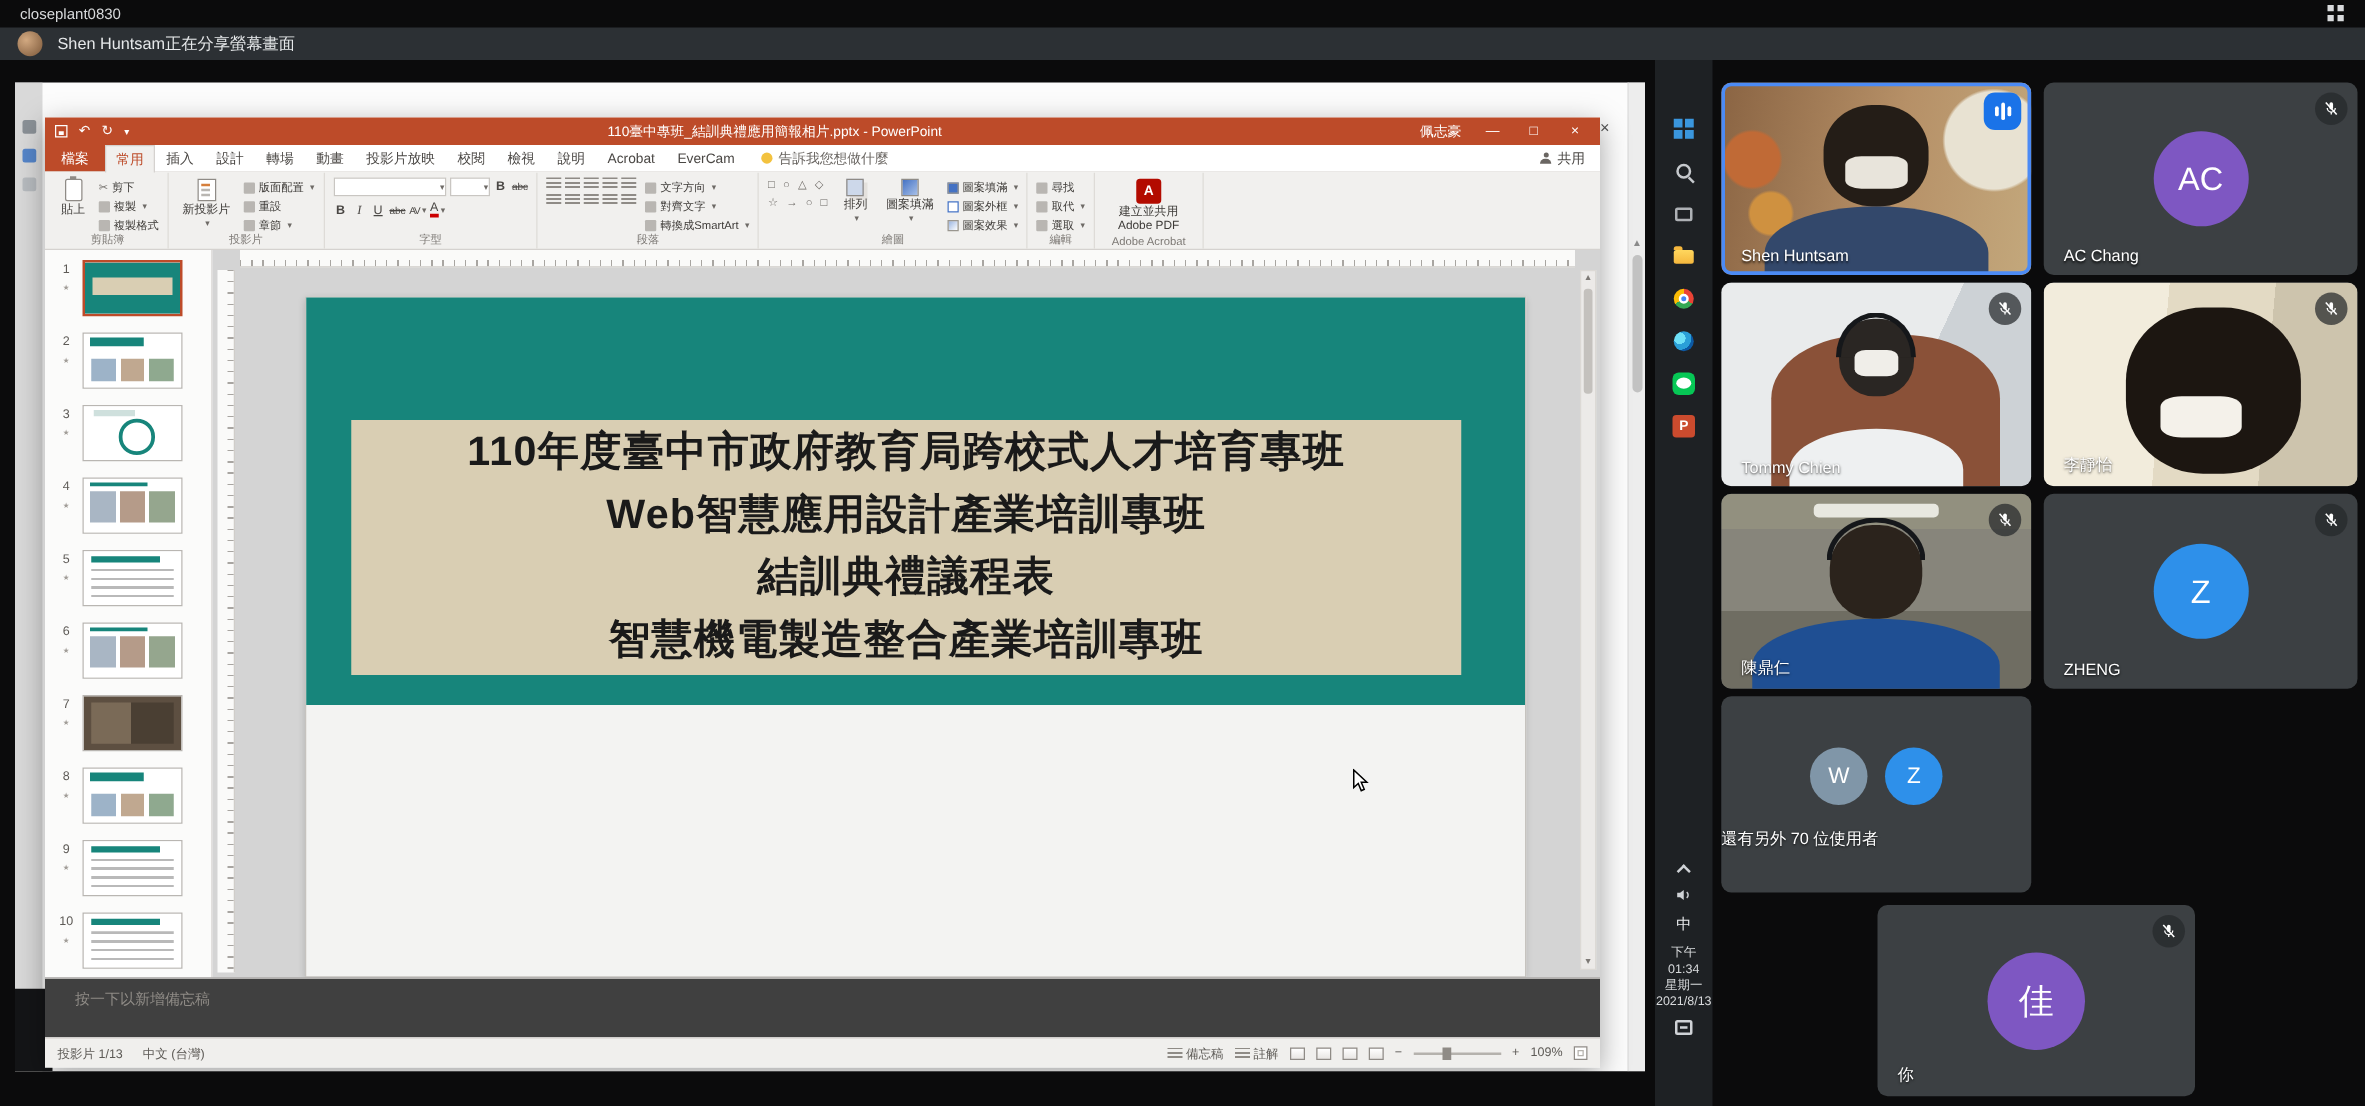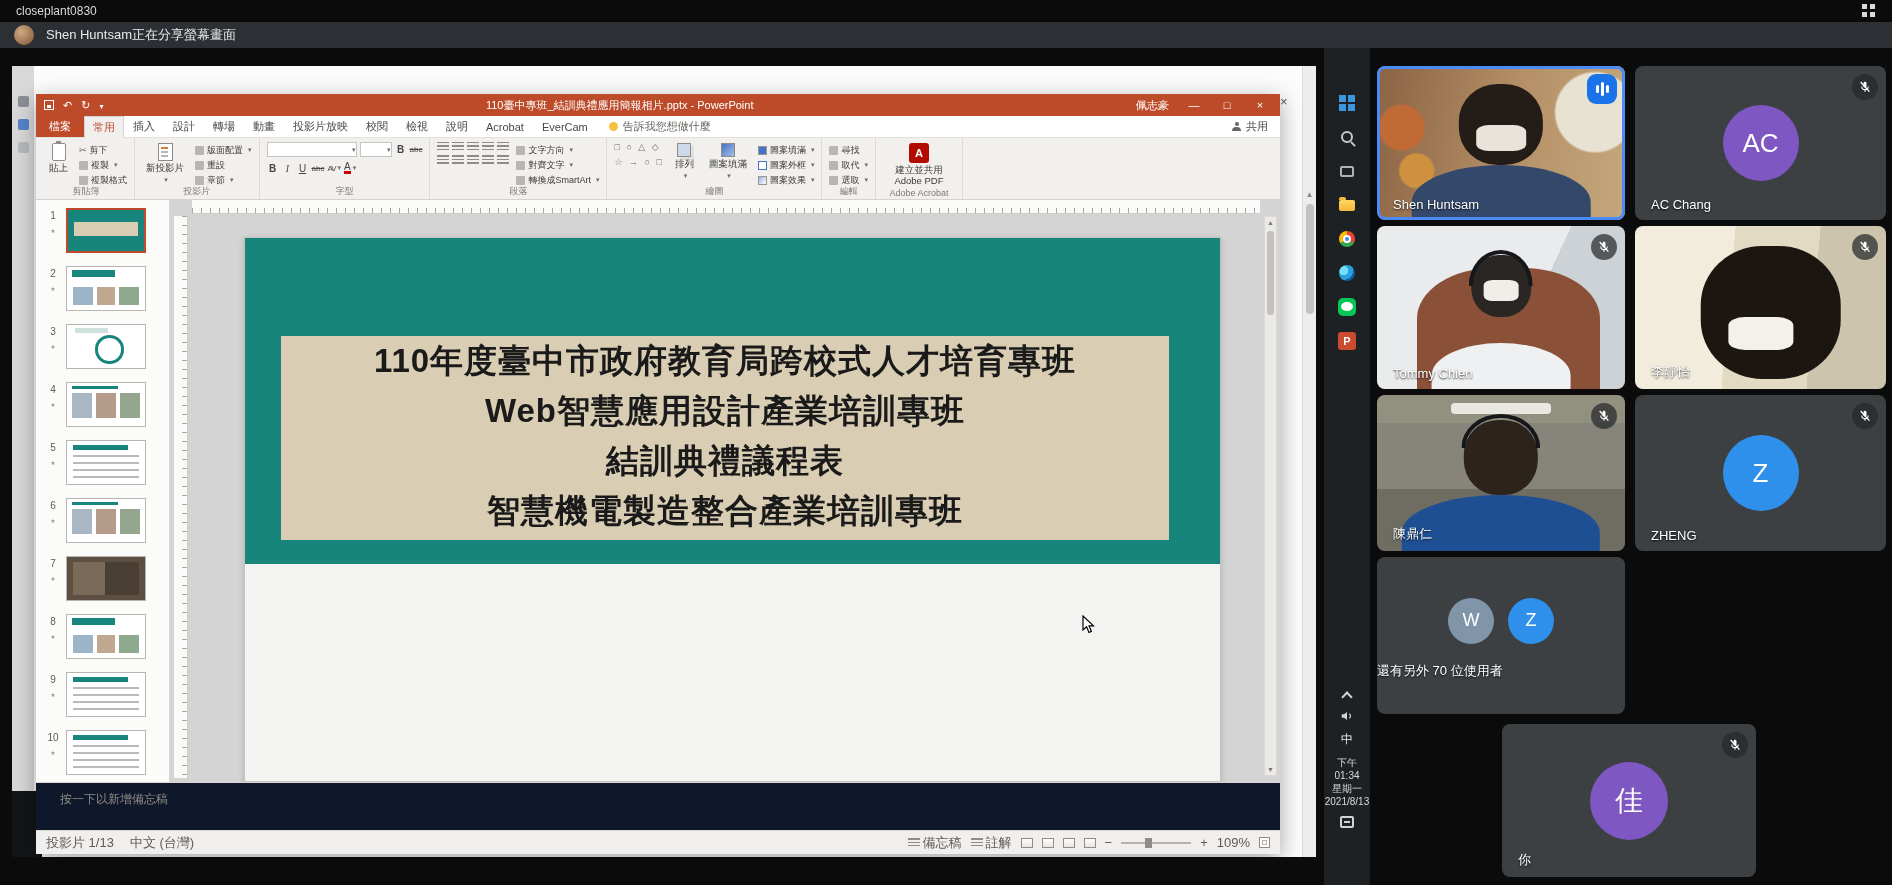--- a/index.html
+++ b/index.html
@@ -116,22 +116,22 @@
 .titlebox{position:absolute;left:36px;top:98px;width:888px;height:204px;background:#d9ceb3;display:flex;flex-direction:column;align-items:center;}
 .titlebox div{font-size:33px;font-weight:bold;color:#1a1a1a;line-height:50px;white-space:nowrap;letter-spacing:1px}
 .slide-scroll{position:absolute;right:3px;top:16px;bottom:6px;width:13px;background:#eceae8;border:1px solid #dcd9d5}
 .ss-up{position:absolute;top:2px;left:0;right:0;text-align:center;font-size:7px;color:#7d7975}
 .ss-up::before{content:"▲"}
 .ss-down{position:absolute;bottom:2px;left:0;right:0;text-align:center;font-size:7px;color:#7d7975}
 .ss-down::before{content:"▼"}
 .ss-thumb{position:absolute;top:14px;left:2px;width:7px;height:84px;background:#c4c1bd;border-radius:3px}
 .cursor{position:absolute;left:912px;top:415px;z-index:5}
 
-.notes-bar{position:absolute;left:0;top:688px;width:100%;height:48px;background:#0f172a;border-top:1px solid #d9d6d3;padding:8px 0 0 24px;color:#8f8b86;font-size:12px}
-.status-bar{position:absolute;left:0;bottom:0;width:100%;height:24px;background:#f0efed;border-top:1px solid #dbd8d4;display:flex;align-items:center;padding:0 10px;font-size:13px;color:#5d5a56;gap:16px}
+.notes-bar{position:absolute;left:0;top:688px;width:100%;height:48px;background:#404040;border-top:1px solid #d9d6d3;padding:8px 0 0 24px;color:#8f8b86;font-size:12px}
+.status-bar{position:absolute;left:0;bottom:0;width:100%;height:24px;background:#f0efed;border-top:1px solid #dbd8d4;display:flex;align-items:center;padding:0 10px;font-size:10px;color:#5d5a56;gap:16px}
 .sb-right{margin-left:auto;display:flex;align-items:center;gap:9px}
 .sb-item{display:flex;align-items:center;gap:3px}
 .vico{width:12px;height:10px;border:1px solid #8f8b86;background:linear-gradient(#fff,#e8e6e3);display:inline-block}
 .ic-minus::before{content:"−"}.ic-plus::before{content:"+"}
 .zoom-line{width:70px;height:2px;background:#b5b2ad;position:relative;display:inline-block}
 .zoom-knob{position:absolute;left:34%;top:-4px;width:7px;height:10px;background:#8f8b86}
 .fit-ic{width:11px;height:11px;border:1px solid #8f8b86;background:#fff;position:relative;display:inline-block}
 .fit-ic::after{content:"";position:absolute;inset:2px;border:1px solid #b5b2ad}
 
 

